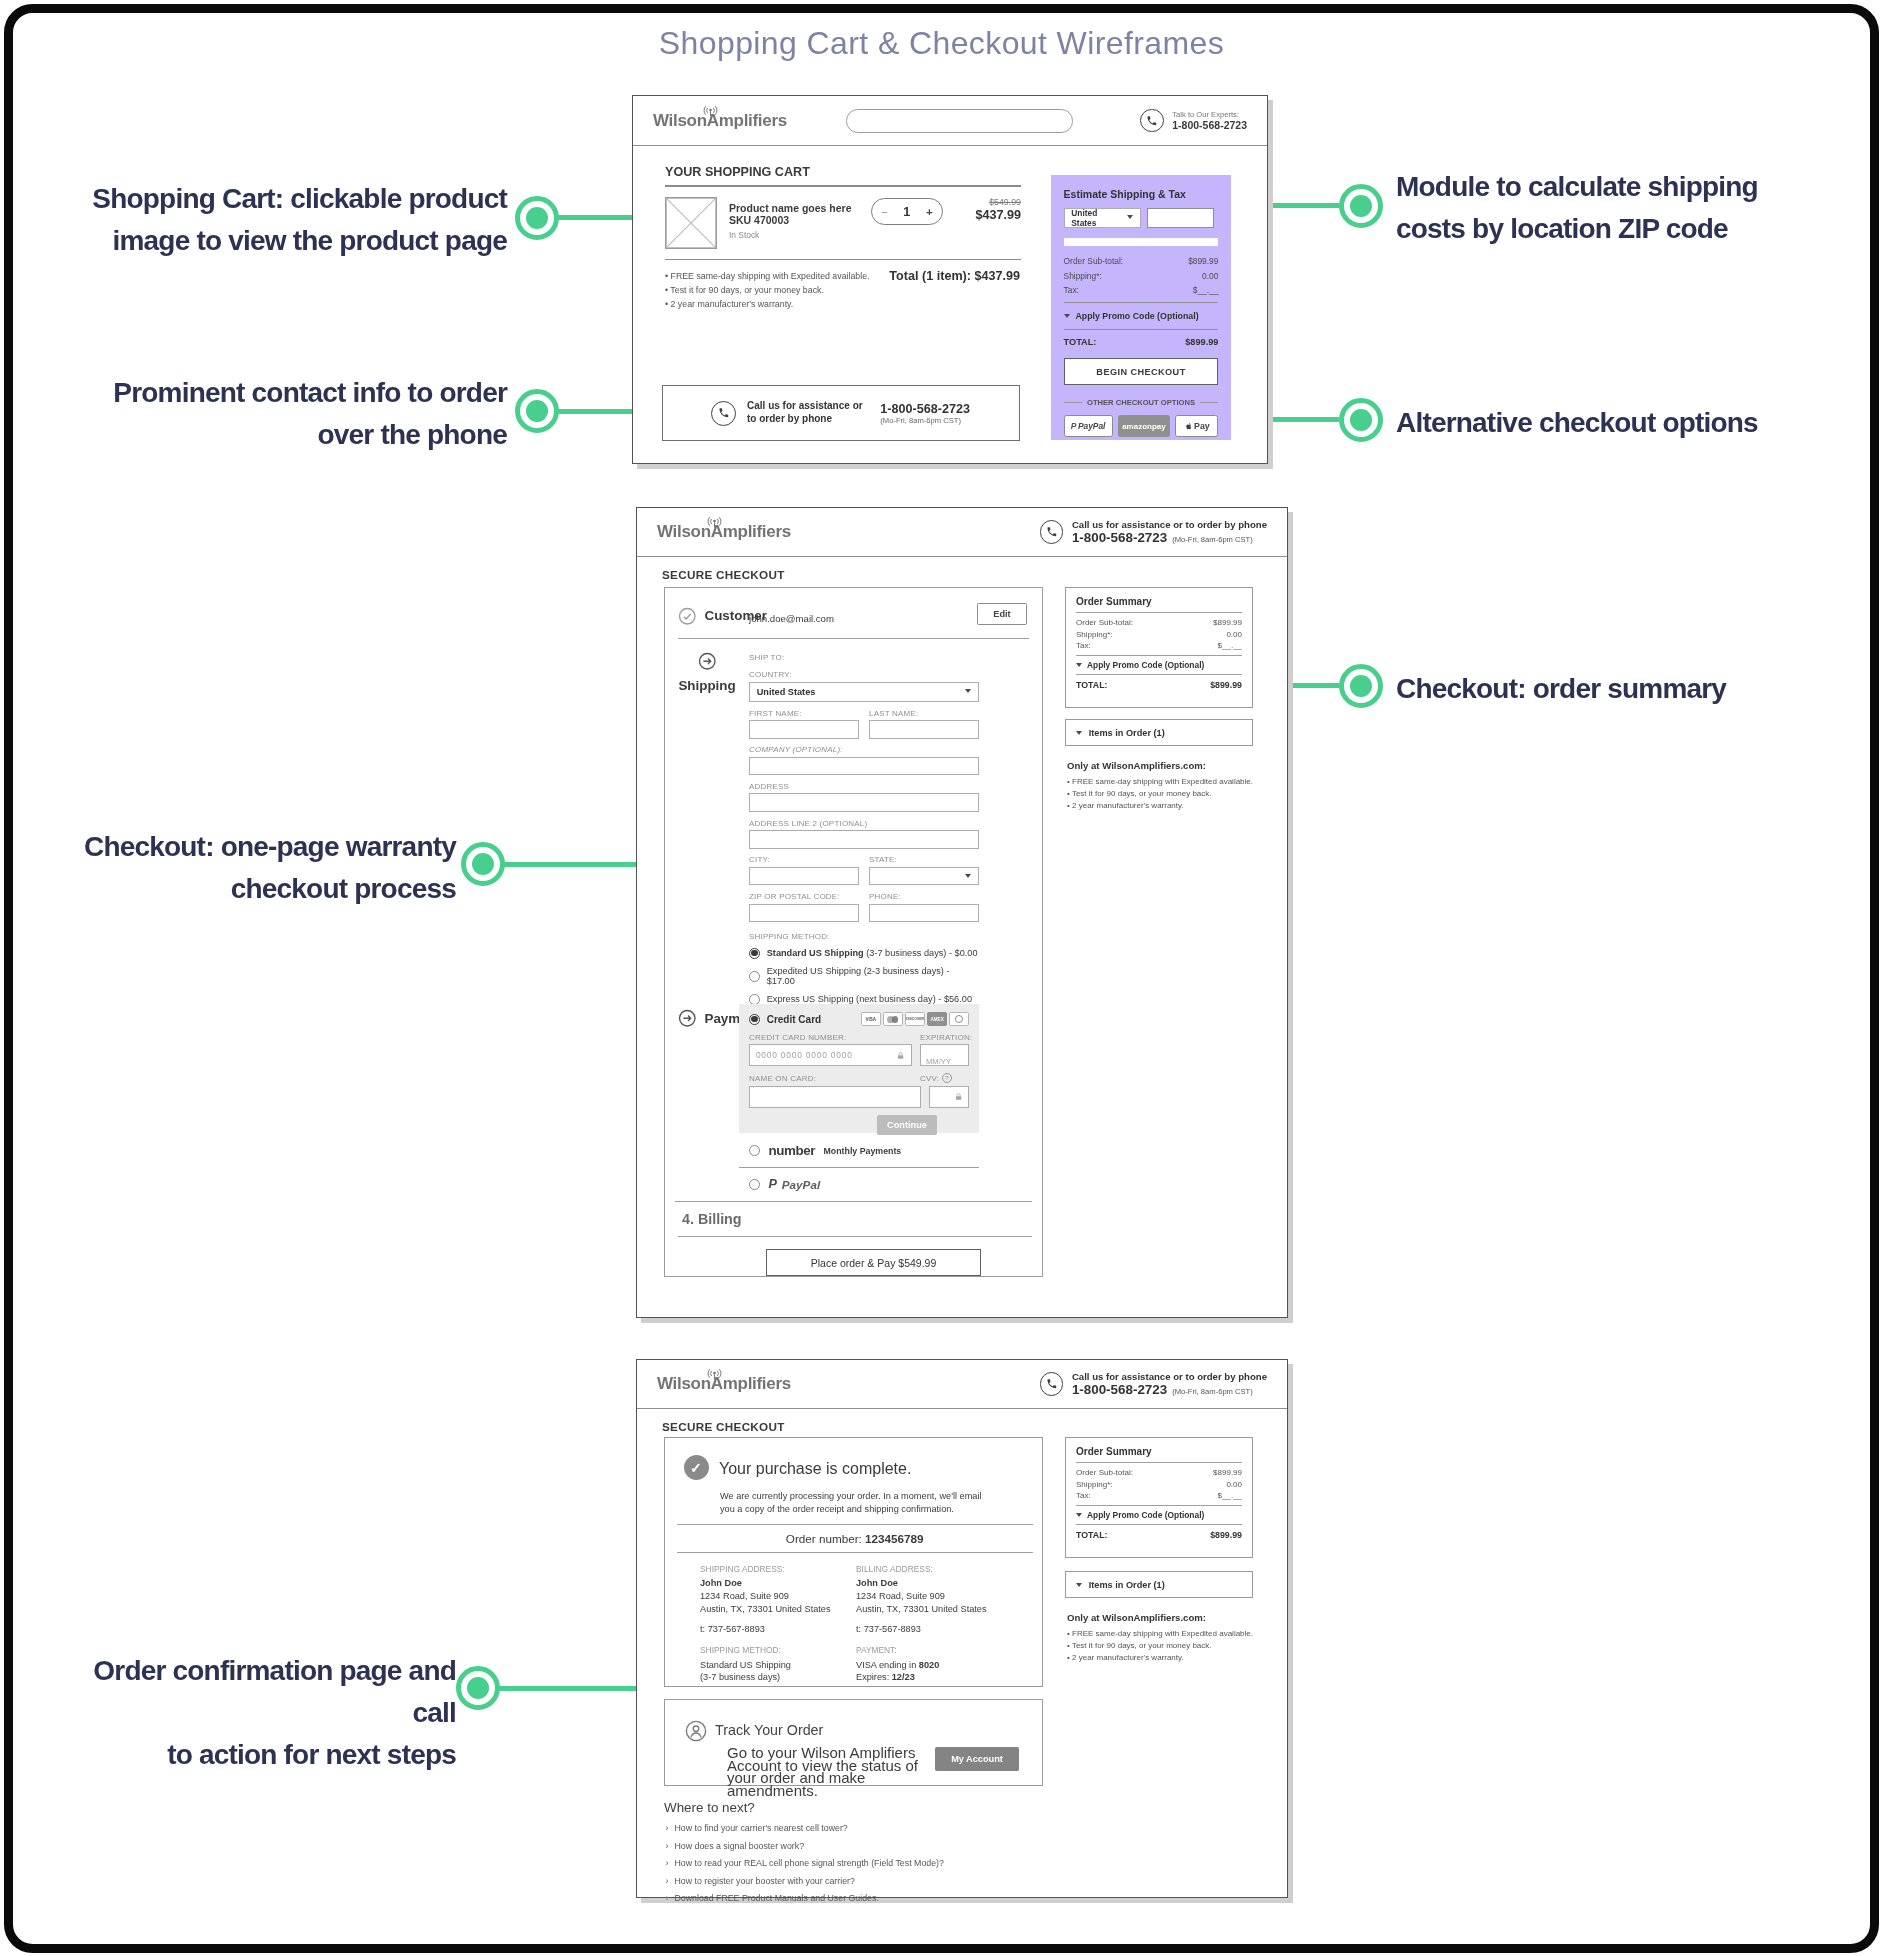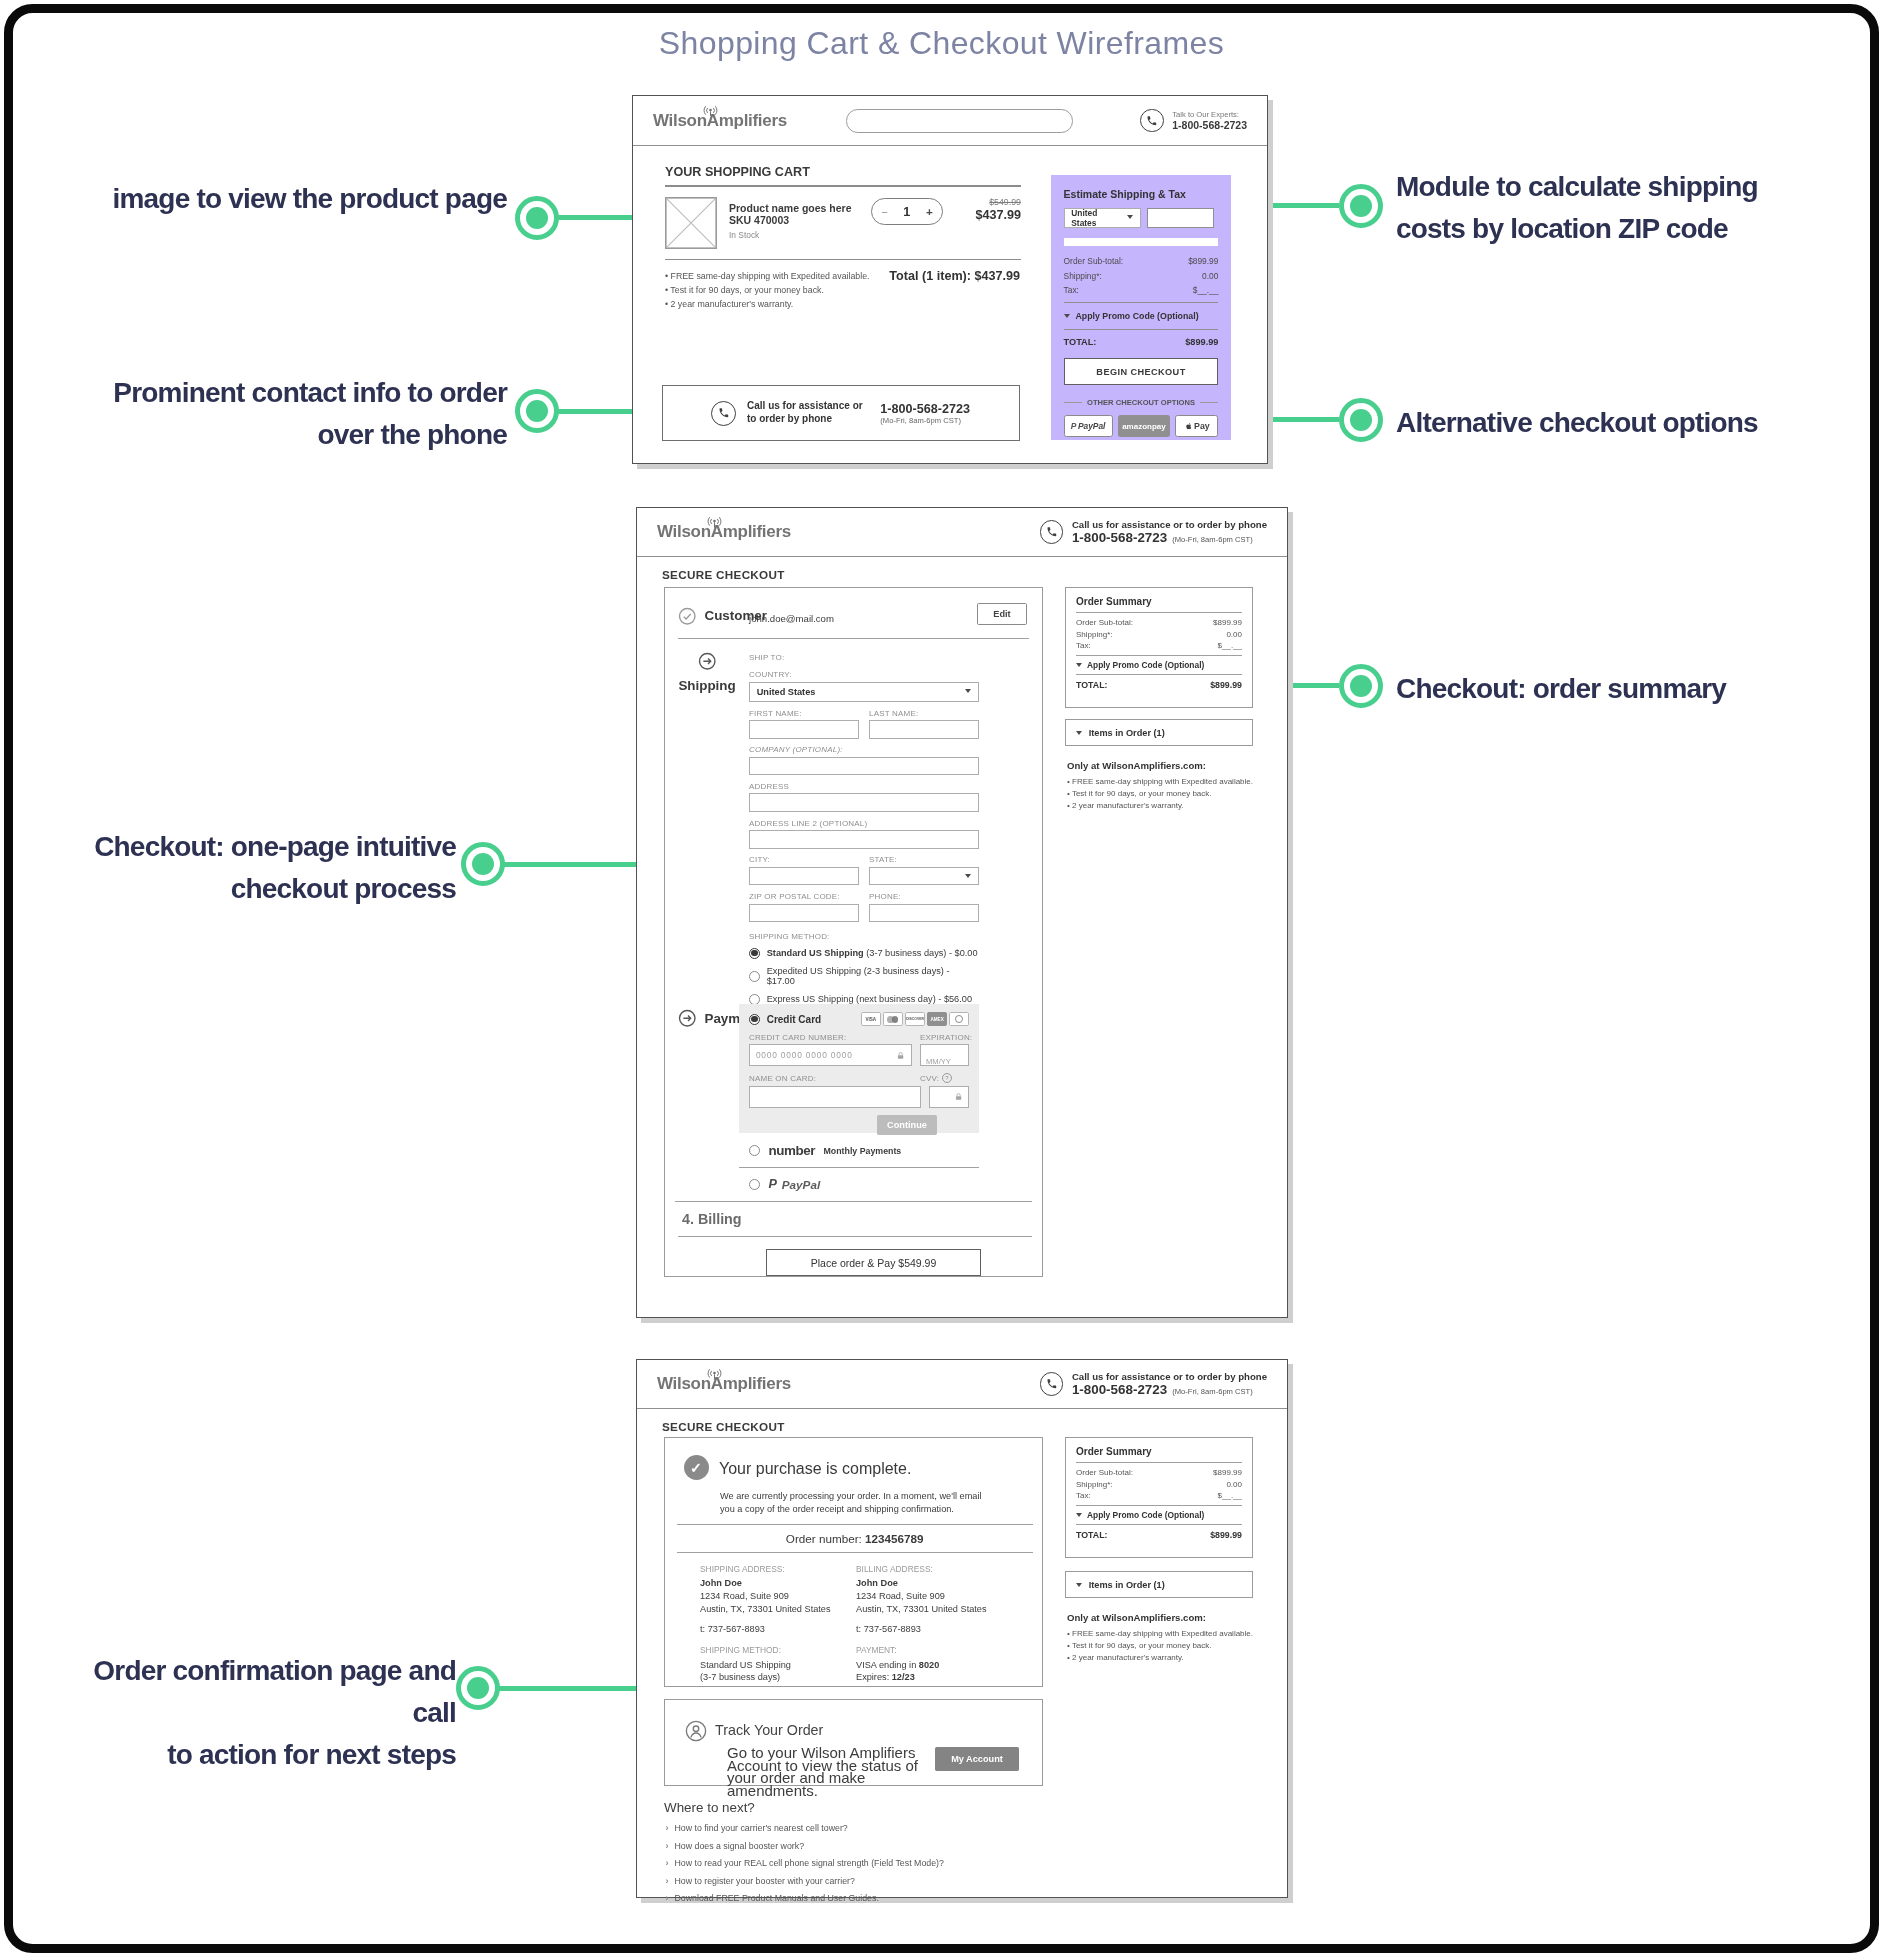--- a/index.html
+++ b/index.html
@@ -57,20 +57,21 @@
   .link-row{display:flex;gap:5.9px;align-items:baseline;font-size:8.8px;color:#555;}
   .chev{color:#8a8a8a;font-weight:bold;font-size:9.2px;}
 </style>
 </head>
 <body>
 
 <div class="frame"></div>
 <div class="page-title">Shopping Cart &amp; Checkout Wireframes</div>
 
 <div class="ann r" style="left:67px;top:178px;width:440px;">
+  <div>Shopping Cart: clickable product</div>
     <div>image to view the product page</div>
 </div>
 <div class="dot" style="left:515px;top:196px;"></div>
 <div class="cline" style="left:557px;top:215px;width:99px;"></div>
 
 <div class="ann r" style="left:67px;top:372px;width:440px;">
   <div>Prominent contact info to order</div>
     <div>over the phone</div>
 </div>
 <div class="dot" style="left:515px;top:389px;"></div>
@@ -89,21 +90,21 @@
 <div class="dot" style="left:1339px;top:398px;"></div>
 <div class="cline" style="left:1218px;top:417px;width:121px;"></div>
 
 <div class="ann" style="left:1396px;top:668px;width:470px;">
   <div>Checkout: order summary</div>
 </div>
 <div class="dot" style="left:1339px;top:664px;"></div>
 <div class="cline" style="left:1252px;top:683px;width:87px;"></div>
 
 <div class="ann r" style="left:50px;top:826px;width:406px;">
-  <div>Checkout: one-page intuitive</div>
+  <div>Checkout: one-page warranty</div>
     <div>checkout process</div>
 </div>
 <div class="dot" style="left:461px;top:842px;"></div>
 <div class="cline" style="left:503px;top:862px;width:187px;"></div>
 
 <div class="ann r" style="left:50px;top:1650px;width:406px;">
   <div>Order confirmation page and call</div>
     <div>to action for next steps</div>
 </div>
 <div class="dot" style="left:456px;top:1666px;"></div>

